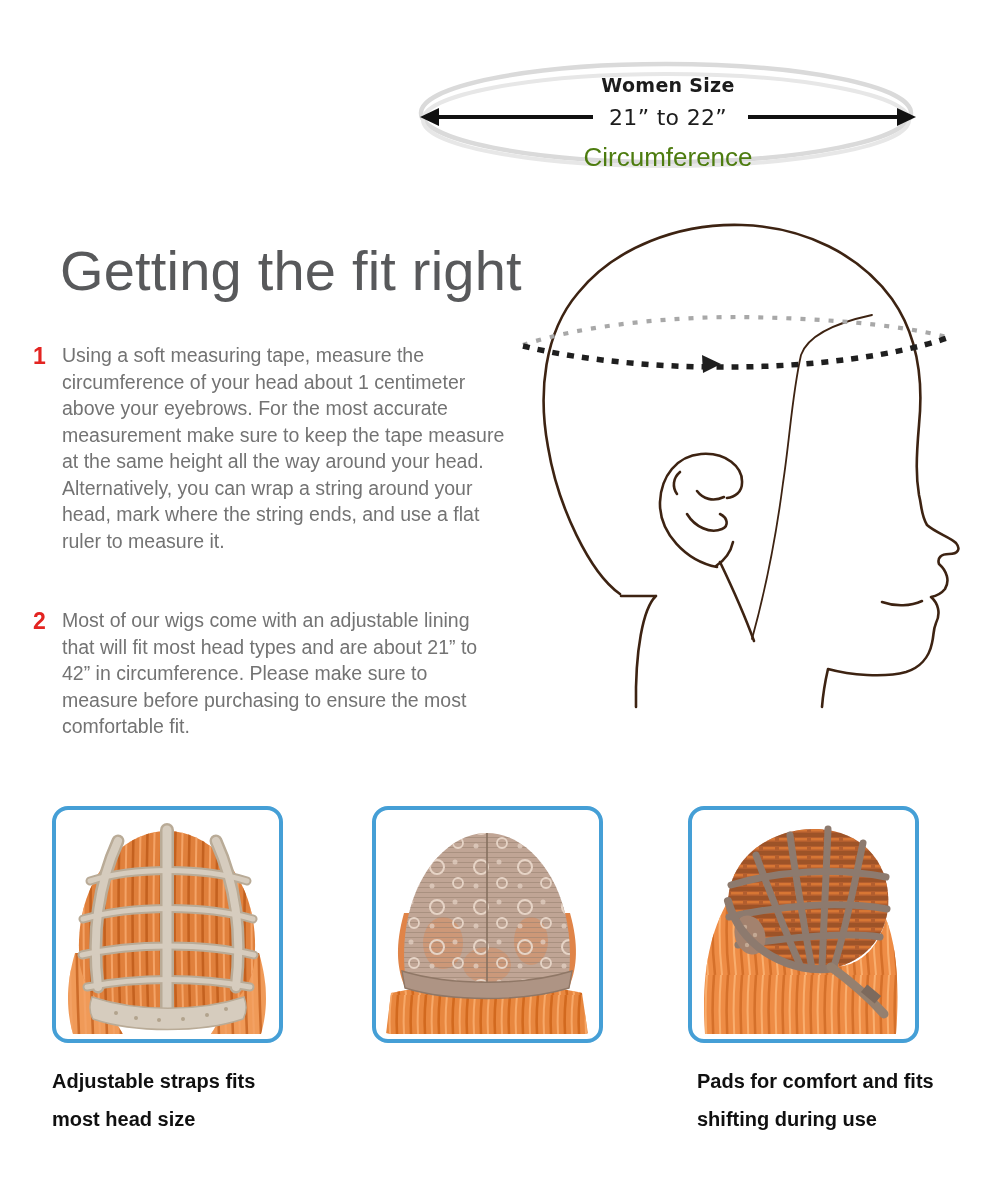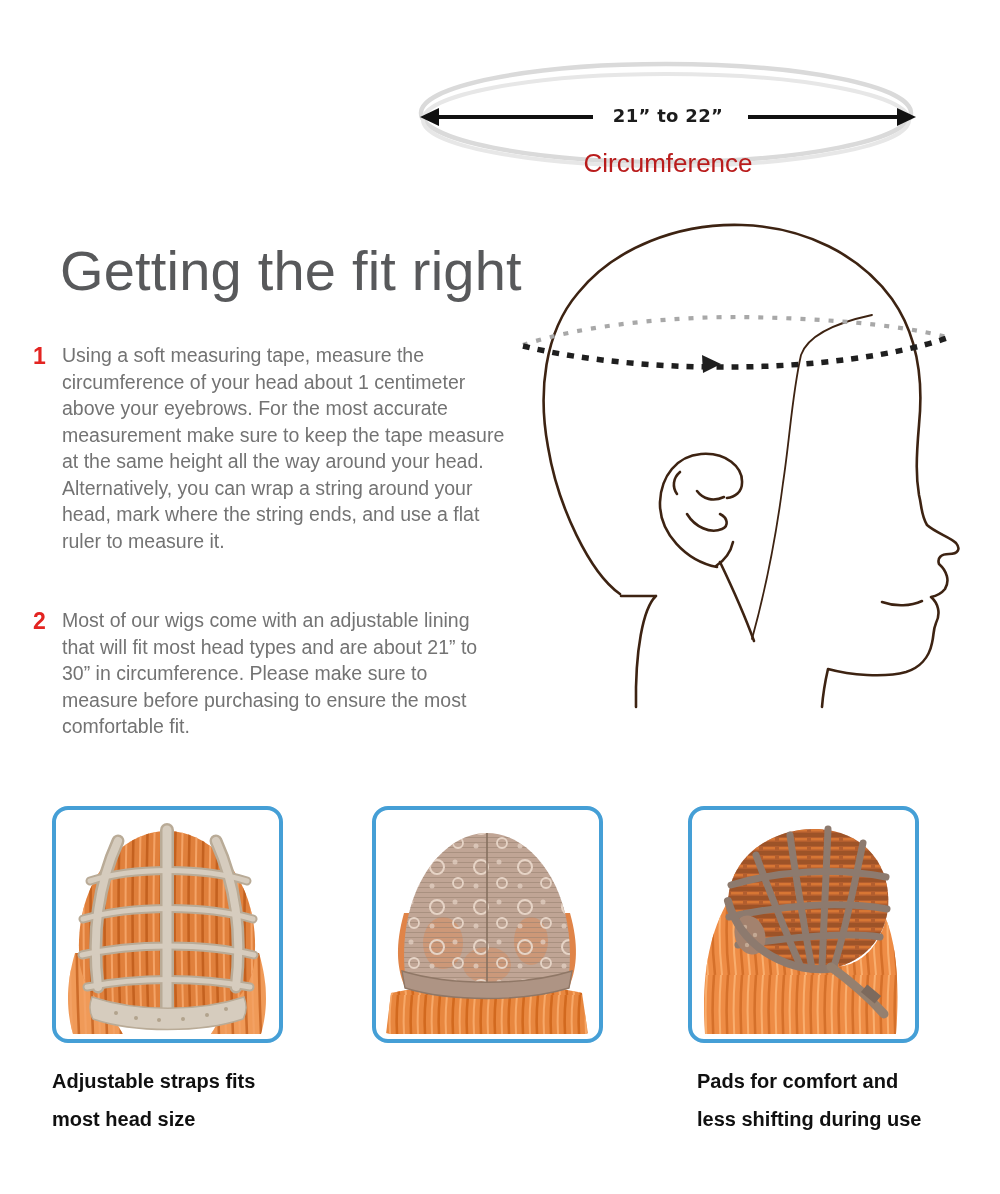--- a/index.html
+++ b/index.html
@@ -4,22 +4,22 @@
 <style>
   html,body{margin:0;padding:0;background:#ffffff;}
   .page{position:relative;width:1000px;height:1194px;background:#fff;overflow:hidden;
         font-family:"Liberation Sans", sans-serif;}
 
   
   .size-badge{position:absolute;left:413px;top:58px;width:510px;height:118px;}
   .size-badge svg{position:absolute;left:0;top:0;}
   .badge-text{position:absolute;left:0;width:100%;text-align:center;color:#1c1c1c;}
   .badge-title{top:16px;font-family:"DejaVu Sans", sans-serif;font-size:19px;font-weight:600;letter-spacing:.3px;}
-  .badge-range{top:47px;font-family:"DejaVu Sans", sans-serif;font-size:18px;font-weight:700;letter-spacing:.3px;}
-  .badge-label{top:90px;font-size:26px;font-weight:400;color:#b91c1c;}
+  .badge-range{top:47px;font-family:"DejaVu Sans", sans-serif;font-size:22px;font-weight:400;letter-spacing:.3px;}
+  .badge-label{top:84px;font-size:26px;font-weight:400;color:#4d7c0f;}
 
   
   .title{position:absolute;left:60px;top:238px;margin:0;font-size:56px;font-weight:400;
          color:#58595b;letter-spacing:.2px;}
 
   
   .step{position:absolute;left:33px;width:485px;display:flex;align-items:flex-start;}
   .step .num{flex:0 0 18px;color:#e32421;font-weight:bold;font-size:23px;line-height:26px;padding-top:1px;}
   .step .txt{margin:0 0 0 11px;width:444px;font-size:19.5px;line-height:26.5px;color:#737373;}
   #step1{top:342px;}
@@ -48,33 +48,34 @@
     <svg width="510" height="118" viewBox="0 0 510 118">
       <ellipse cx="253" cy="55" rx="245" ry="49" fill="none" stroke="#dadada" stroke-width="4.5"></ellipse>
       <ellipse cx="253" cy="62" rx="243" ry="46" fill="none" stroke="#e7e7e7" stroke-width="4"></ellipse>
       <g stroke="#111" stroke-width="4">
         <line x1="14" y1="59" x2="180" y2="59"></line>
         <line x1="335" y1="59" x2="496" y2="59"></line>
       </g>
       <polygon points="7,59 26,50 26,68" fill="#111"></polygon>
       <polygon points="503,59 484,50 484,68" fill="#111"></polygon>
     </svg>
+    <div class="badge-text badge-title">Women Size</div>
     <div class="badge-text badge-range">21” to 22”</div>
     <div class="badge-text badge-label">Circumference</div>
   </div>
 
   <h1 class="title">Getting the fit right</h1>
 
   <div class="step" id="step1">
     <span class="num">1</span>
     <p class="txt">Using a soft measuring tape, measure the circumference of your head about 1 centimeter above your eyebrows. For the most accurate measurement make sure to keep the tape measure at the same height all the way around your head. Alternatively, you can wrap a string around your head, mark where the string ends, and use a flat ruler to measure it.</p>
   </div>
   <div class="step" id="step2">
     <span class="num">2</span>
-    <p class="txt">Most of our wigs come with an adjustable lining that will fit most head types and are about 21” to 30” in circumference. Please make sure to measure before purchasing to ensure the most comfortable fit.</p>
+    <p class="txt">Most of our wigs come with an adjustable lining that will fit most head types and are about 21” to 42” in circumference. Please make sure to measure before purchasing to ensure the most comfortable fit.</p>
   </div>
 
   <svg class="head-illu" width="458" height="515" viewBox="0 0 458 515">
     <g fill="none" stroke="#3d2312" stroke-width="2.6" stroke-linecap="round" stroke-linejoin="round">
 
       <path d="M 100 379
         C 70 358 38 292 28 232
         C 18 178 24 118 58 78
         C 95 32 160 8 222 10
         C 285 12 340 40 372 84
@@ -251,15 +252,15 @@
       </g>
 
       <path d="M 31 86 C 45 136 97 160 137 153" fill="none" stroke="#8d7a6e" stroke-width="8" stroke-linecap="round"></path>
 
       <path d="M 134 152 C 153 166 171 181 187 199" fill="none" stroke="#95806f" stroke-width="9" stroke-linecap="round"></path>
       <rect x="165" y="174" width="18" height="10" fill="#7d6a5d" transform="rotate(40 174 179)"></rect>
     </svg>
   </div>
 
   <div class="caption" id="cap1">Adjustable straps fits most head size</div>
-  <div class="caption" id="cap3">Pads for comfort and less shifting during use</div>
+  <div class="caption" id="cap3">Pads for comfort and fits shifting during use</div>
 
 </div>
 
 </body></html>

